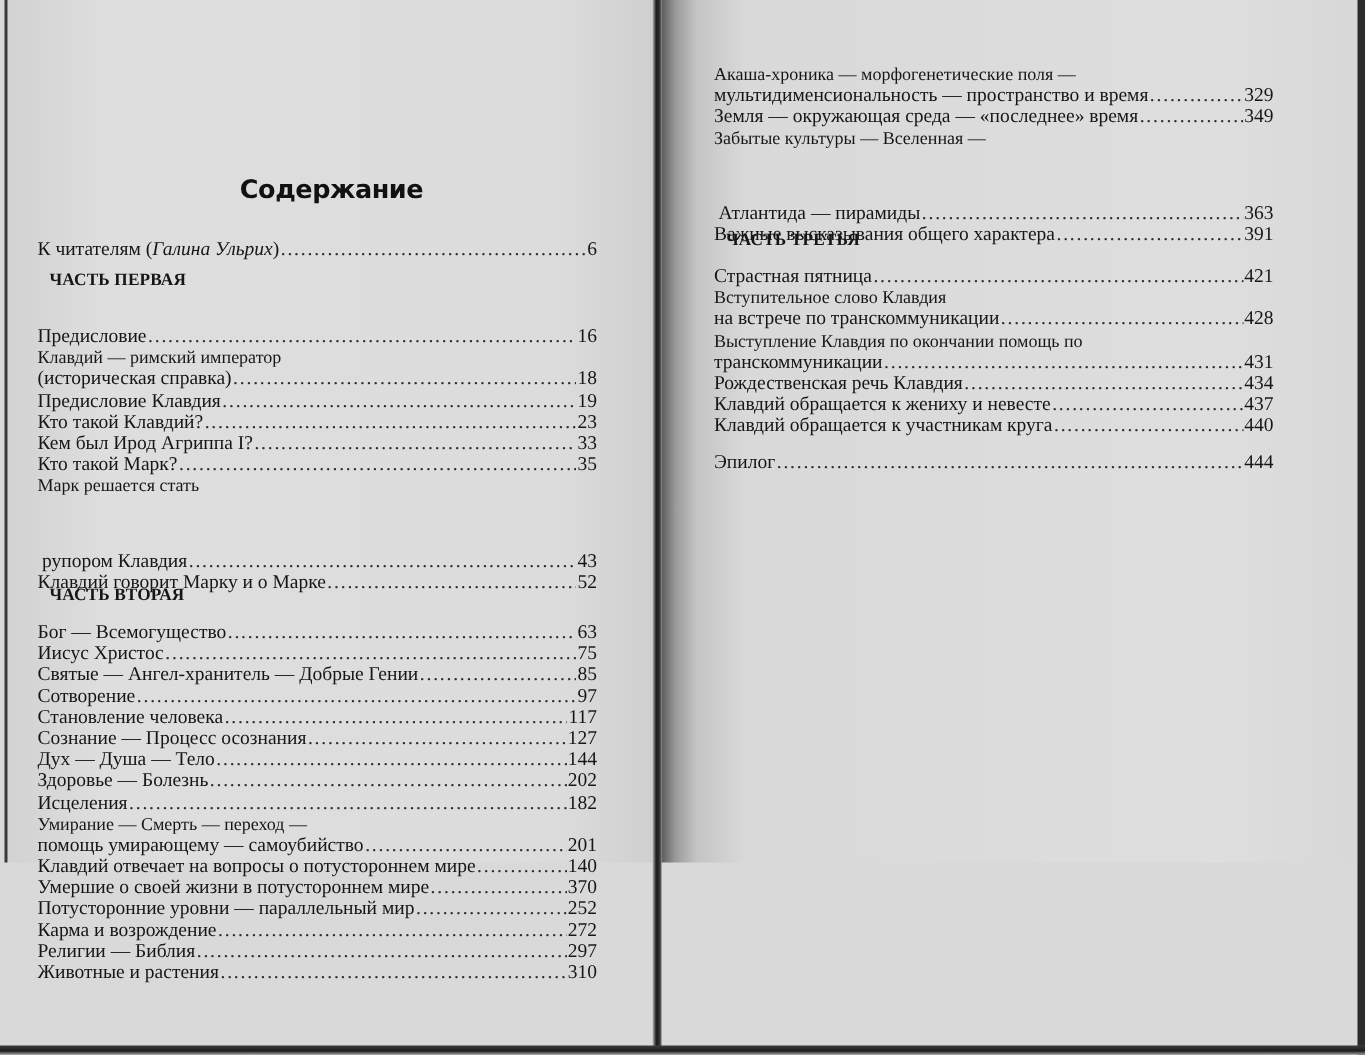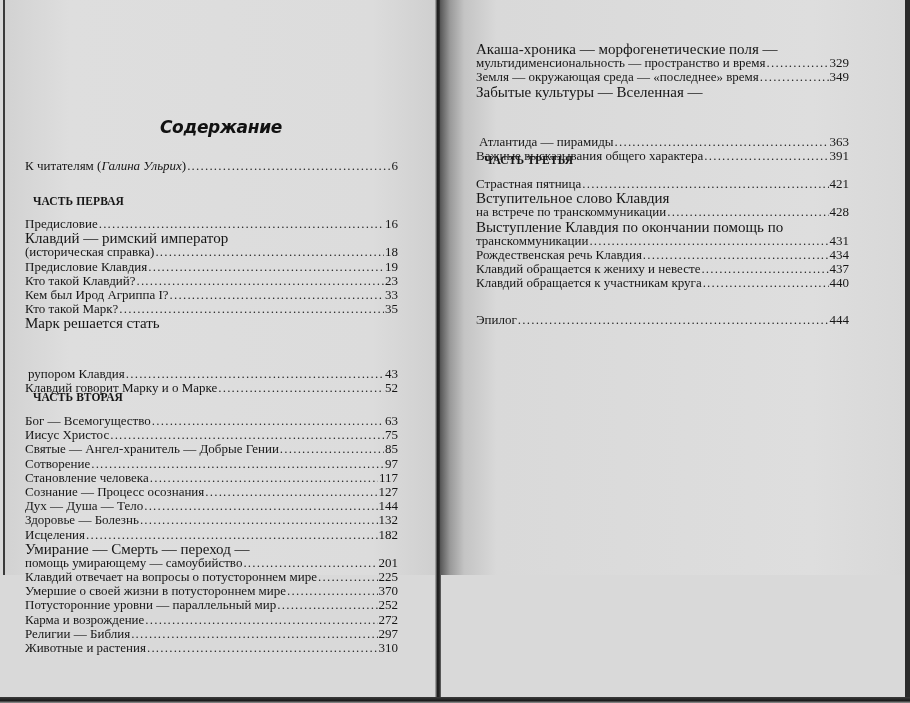--- a/index.html
+++ b/index.html
@@ -10,21 +10,20 @@
     font-family: "Liberation Serif", "DejaVu Serif", serif;
     color: #161616;
   }
   .spread {
     position: absolute; left: 0; top: 0; width: 910px; height: 703px;
     background: #d9d9d9;
   }
   .page {
     position: absolute; top: 0; height: 575px;
     background: linear-gradient(90deg, #dcdcdc 0%, #e0e0e0 60%, #d6d6d6 100%);
-    font-style: italic;
   }
   .page-left {
     left: 3px; width: 432px;
     border-left: 2px solid #3a3a3a;
     background: linear-gradient(90deg, #d2d2d2 0%, #dedede 15%, #dcdcdc 85%, #cfcfcf 100%);
   }
   .page-right {
     left: 441px; width: 464px;
     background: linear-gradient(90deg, #5c5c5c 0%, #9a9a9a 2%, #c4c4c4 5%, #d9d9d9 12%, #dedede 80%, #d8d8d8 100%);
   }
@@ -61,21 +60,21 @@
   .entry .title { flex: 0 0 auto; }
   .entry .dots {
     flex: 1 1 auto; overflow: hidden; margin: 0 1px;
     letter-spacing: 1.2px; color: #2a2a2a;
   }
   .entry .dots::before {
     content: "..............................................................................................................................................................................................................";
   }
   .entry .pg { flex: 0 0 auto; text-align: right; }
   .line1 {
-    font-size: 15px; line-height: 14.2px; height: 14.2px; white-space: nowrap;
+    font-size: 12px; line-height: 14.2px; height: 14.2px; white-space: nowrap;
   }
   .indent { padding-left: 3px; margin-top: 36px; }
   .part {
     font-weight: bold; font-size: 11.5px; letter-spacing: 0.1px;
     padding-left: 8px; line-height: 14px; height: 14px;
   }
   em { font-style: italic; }
 </style>
 </head>
 <body>
@@ -90,21 +89,21 @@
   <div class="bottom-edge"></div>
 
   <div class="toc toc-left" style="top:159px;">
     <div class="entry">
       <span class="title"><span>К читателям (</span><em>Галина Ульрих</em><span>)</span></span>
       <span class="dots"></span>
       <span class="pg">6</span>
     </div>
   </div>
 
-  <div class="toc toc-left" style="top:194px;">
+  <div class="toc toc-left" style="top:180px;">
     <div class="part">ЧАСТЬ ПЕРВАЯ</div>
   </div>
 
   <div class="toc toc-left" style="top:217px;">
     <div class="entry">
         <span class="title">Предисловие</span>
         <span class="dots"></span>
         <span class="pg">16</span>
       </div>
     <div class="line1">Клавдий  — римский император</div>
@@ -182,37 +181,37 @@
         <span class="pg">127</span>
       </div>
     <div class="entry">
         <span class="title">Дух  — Душа  — Тело</span>
         <span class="dots"></span>
         <span class="pg">144</span>
       </div>
     <div class="entry">
         <span class="title">Здоровье  — Болезнь</span>
         <span class="dots"></span>
-        <span class="pg">132</span>
+        <span class="pg">202</span>
       </div>
     <div class="entry">
         <span class="title">Исцеления</span>
         <span class="dots"></span>
         <span class="pg">182</span>
       </div>
     <div class="line1">Умирание  — Смерть  — переход  —</div>
     <div class="entry">
         <span class="title">помощь умирающему  — самоубийство</span>
         <span class="dots"></span>
         <span class="pg">201</span>
       </div>
     <div class="entry">
         <span class="title">Клавдий отвечает на вопросы о потустороннем мире</span>
         <span class="dots"></span>
-        <span class="pg">225</span>
+        <span class="pg">140</span>
       </div>
     <div class="entry">
         <span class="title">Умершие о своей жизни в потустороннем мире</span>
         <span class="dots"></span>
         <span class="pg">370</span>
       </div>
     <div class="entry">
         <span class="title">Потусторонние уровни  — параллельный мир</span>
         <span class="dots"></span>
         <span class="pg">252</span>
@@ -291,20 +290,20 @@
         <span class="dots"></span>
         <span class="pg">437</span>
       </div>
     <div class="entry">
         <span class="title">Клавдий обращается к участникам круга</span>
         <span class="dots"></span>
         <span class="pg">440</span>
       </div>
   </div>
 
-  <div class="toc toc-right" style="top:313px;">
+  <div class="toc toc-right" style="top:301px;">
     <div class="entry">
         <span class="title">Эпилог</span>
         <span class="dots"></span>
         <span class="pg">444</span>
       </div>
   </div>
 </div>
 
 </body></html>

